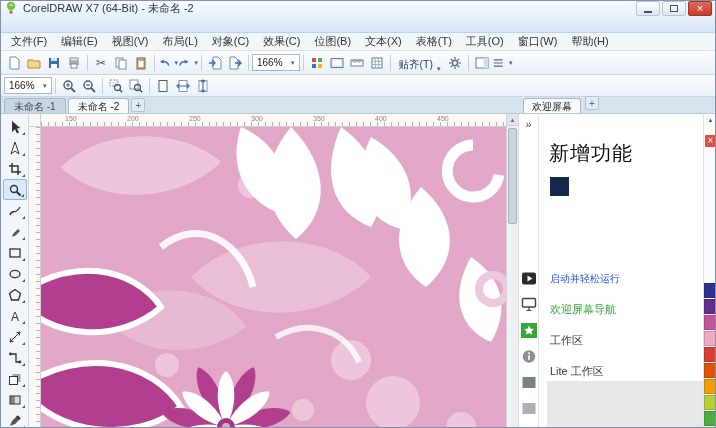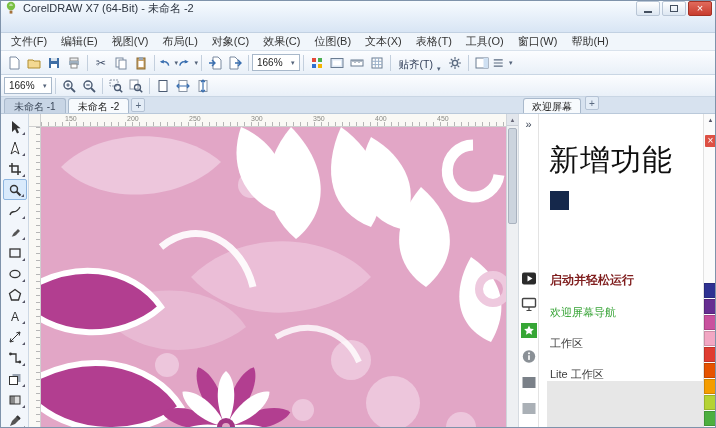--- a/index.html
+++ b/index.html
@@ -66,25 +66,25 @@
   .vscroll{position:absolute;left:505px;top:0;bottom:0;width:12px;background:#eef0f3;border-left:1px solid #d0d5db}
   .vscroll .arrow{height:12px;display:flex;align-items:center;justify-content:center;font-size:6px;color:#667;background:#e2e6ec;border-bottom:1px solid #c9ced6}
   .vscroll .thumb{position:absolute;top:14px;left:1px;right:1px;height:96px;background:#ccd4de;border:1px solid #a9b2bf;border-radius:2px}
 
   .dstrip{position:absolute;left:517px;top:0;bottom:0;width:20px;background:#fff;border-left:1px solid #d6dbe1}
   .dstrip .chev{display:block;text-align:center;font-size:11px;color:#3c4656;margin-top:5px;line-height:1}
   .dicon{position:absolute;left:2px;width:16px;height:15px}
   .dicon svg{width:16px;height:15px;display:block}
 
   .welcome{position:absolute;left:537px;top:0;bottom:0;width:165px;background:#fff;border-left:1px solid #e3e3e3;overflow:hidden}
-  .welcome h1{font-size:30px;font-weight:400;color:#0f0f0f;margin:26px 0 0 10px;letter-spacing:1px;white-space:nowrap}
+  .welcome h1{font-size:20px;font-weight:400;color:#0f0f0f;margin:26px 0 0 10px;letter-spacing:1px;white-space:nowrap}
   .navy{width:19px;height:19px;background:#15284b;margin:10px 0 0 11px}
   .links{position:absolute;left:11px;top:158px;right:2px;list-style:none}
   .links li{font-size:11px;color:#3c3c3c;margin-bottom:16px;white-space:nowrap;overflow:hidden}
-  .links li.header{font-weight:bold;font-size:12px;color:#7f1d1d}
+  .links li.header{font-weight:normal;font-size:10px;color:#1d4ed8}
   .links li.active{color:#38a437}
   .thumb-block{position:absolute;left:8px;right:0;bottom:0;height:46px;background:#e7e7e7}
 
   .palette{position:absolute;left:702px;top:0;bottom:0;width:14px;background:#fbfbfb;border-left:1px solid #e2e2e2}
   .palette .pup{display:block;text-align:center;font-size:6px;color:#556;margin-top:3px}
   .pclose{width:12px;height:12px;margin:12px auto 0;background:#dd5044;color:#fff;font-size:10px;line-height:12px;text-align:center;border-radius:1px}
   .swatches{position:absolute;top:169px;left:0;right:0}
   .swatch{width:13px;height:15px;margin:0 auto 1px;border:1px solid rgba(0,0,0,.15)}
 </style>
 </head>

